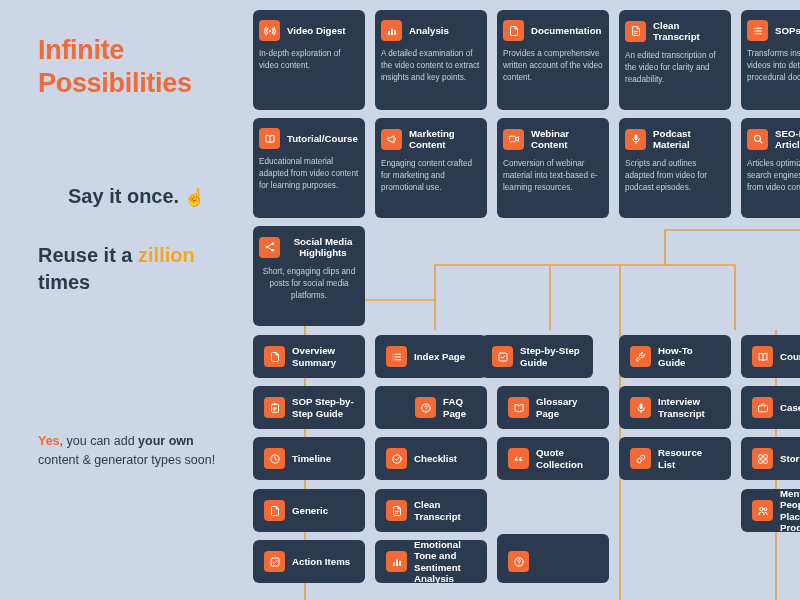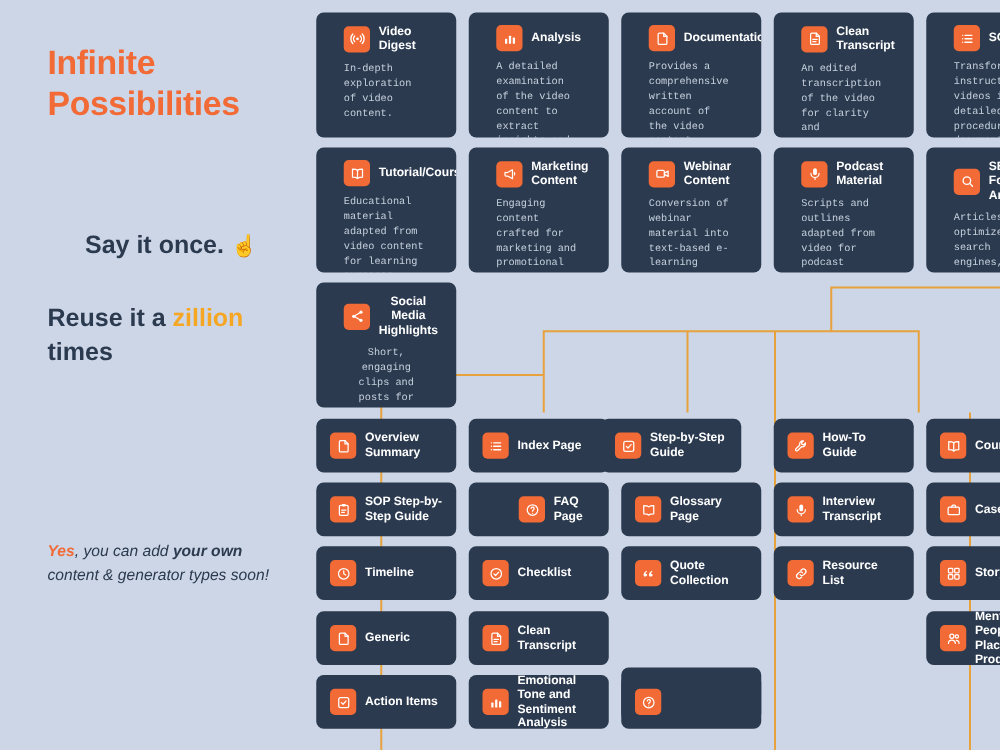--- a/index.html
+++ b/index.html
@@ -25,52 +25,52 @@
     font-size:20px;font-weight:bold;color:#2b3a4f;margin-left:30px;
   }
   #hand-icon{display:inline-block;color:#f0a26a;font-size:17px;}
   #tagline2{
     position:absolute;left:38px;top:242px;width:200px;
     font-size:20px;font-weight:bold;color:#2b3a4f;line-height:1.35;
   }
   #tagline2 .accent{color:#f5a623;}
   #note{
     position:absolute;left:38px;top:432px;width:185px;
-    font-size:12.5px;line-height:1.5;color:#2b3a4f;font-style:italic;
+    font-size:12.5px;line-height:1.5;color:#2b3a4f;
   }
   #note .yes{color:#f26a35;font-weight:bold;}
   #note .bold{font-weight:bold;}
 
   
   #grid{
     position:absolute;left:245px;top:0;width:555px;height:600px;
   }
   svg#connectors{position:absolute;left:0;top:0;width:555px;height:600px;pointer-events:none;}
 
   .card{
     position:absolute;
     background:#2b3a4f;
     border-radius:6px;
     box-sizing:border-box;
-    padding:10px 22px;
+    padding:10px 6px;
     color:#ffffff;
     overflow:hidden;
   }
   .card-head{display:flex;align-items:center;gap:7px;}
   .ico{
     width:21px;height:21px;border-radius:4px;background:#f26a35;
     flex:0 0 21px;display:flex;align-items:center;justify-content:center;
     color:#fff;
   }
   .ico svg{display:block;}
   .card-title{
     font-size:9.7px;font-weight:bold;line-height:1.18;color:#ffffff;
   }
   .card-desc{
-    margin-top:7px;font-size:8.2px;line-height:1.45;color:#c6d0dd;font-family:Liberation Mono, monospace;
+    margin-top:7px;font-size:8.2px;line-height:1.45;color:#c6d0dd;
   }
   
   .big{width:112px;height:100px;}
   .big .card-title{font-size:9.7px;}
   
   .small{width:112px;height:43px;display:flex;align-items:center;padding:0 11px;}
   .small .card-head{width:100%;}
 </style>
 </head>
 <body>

